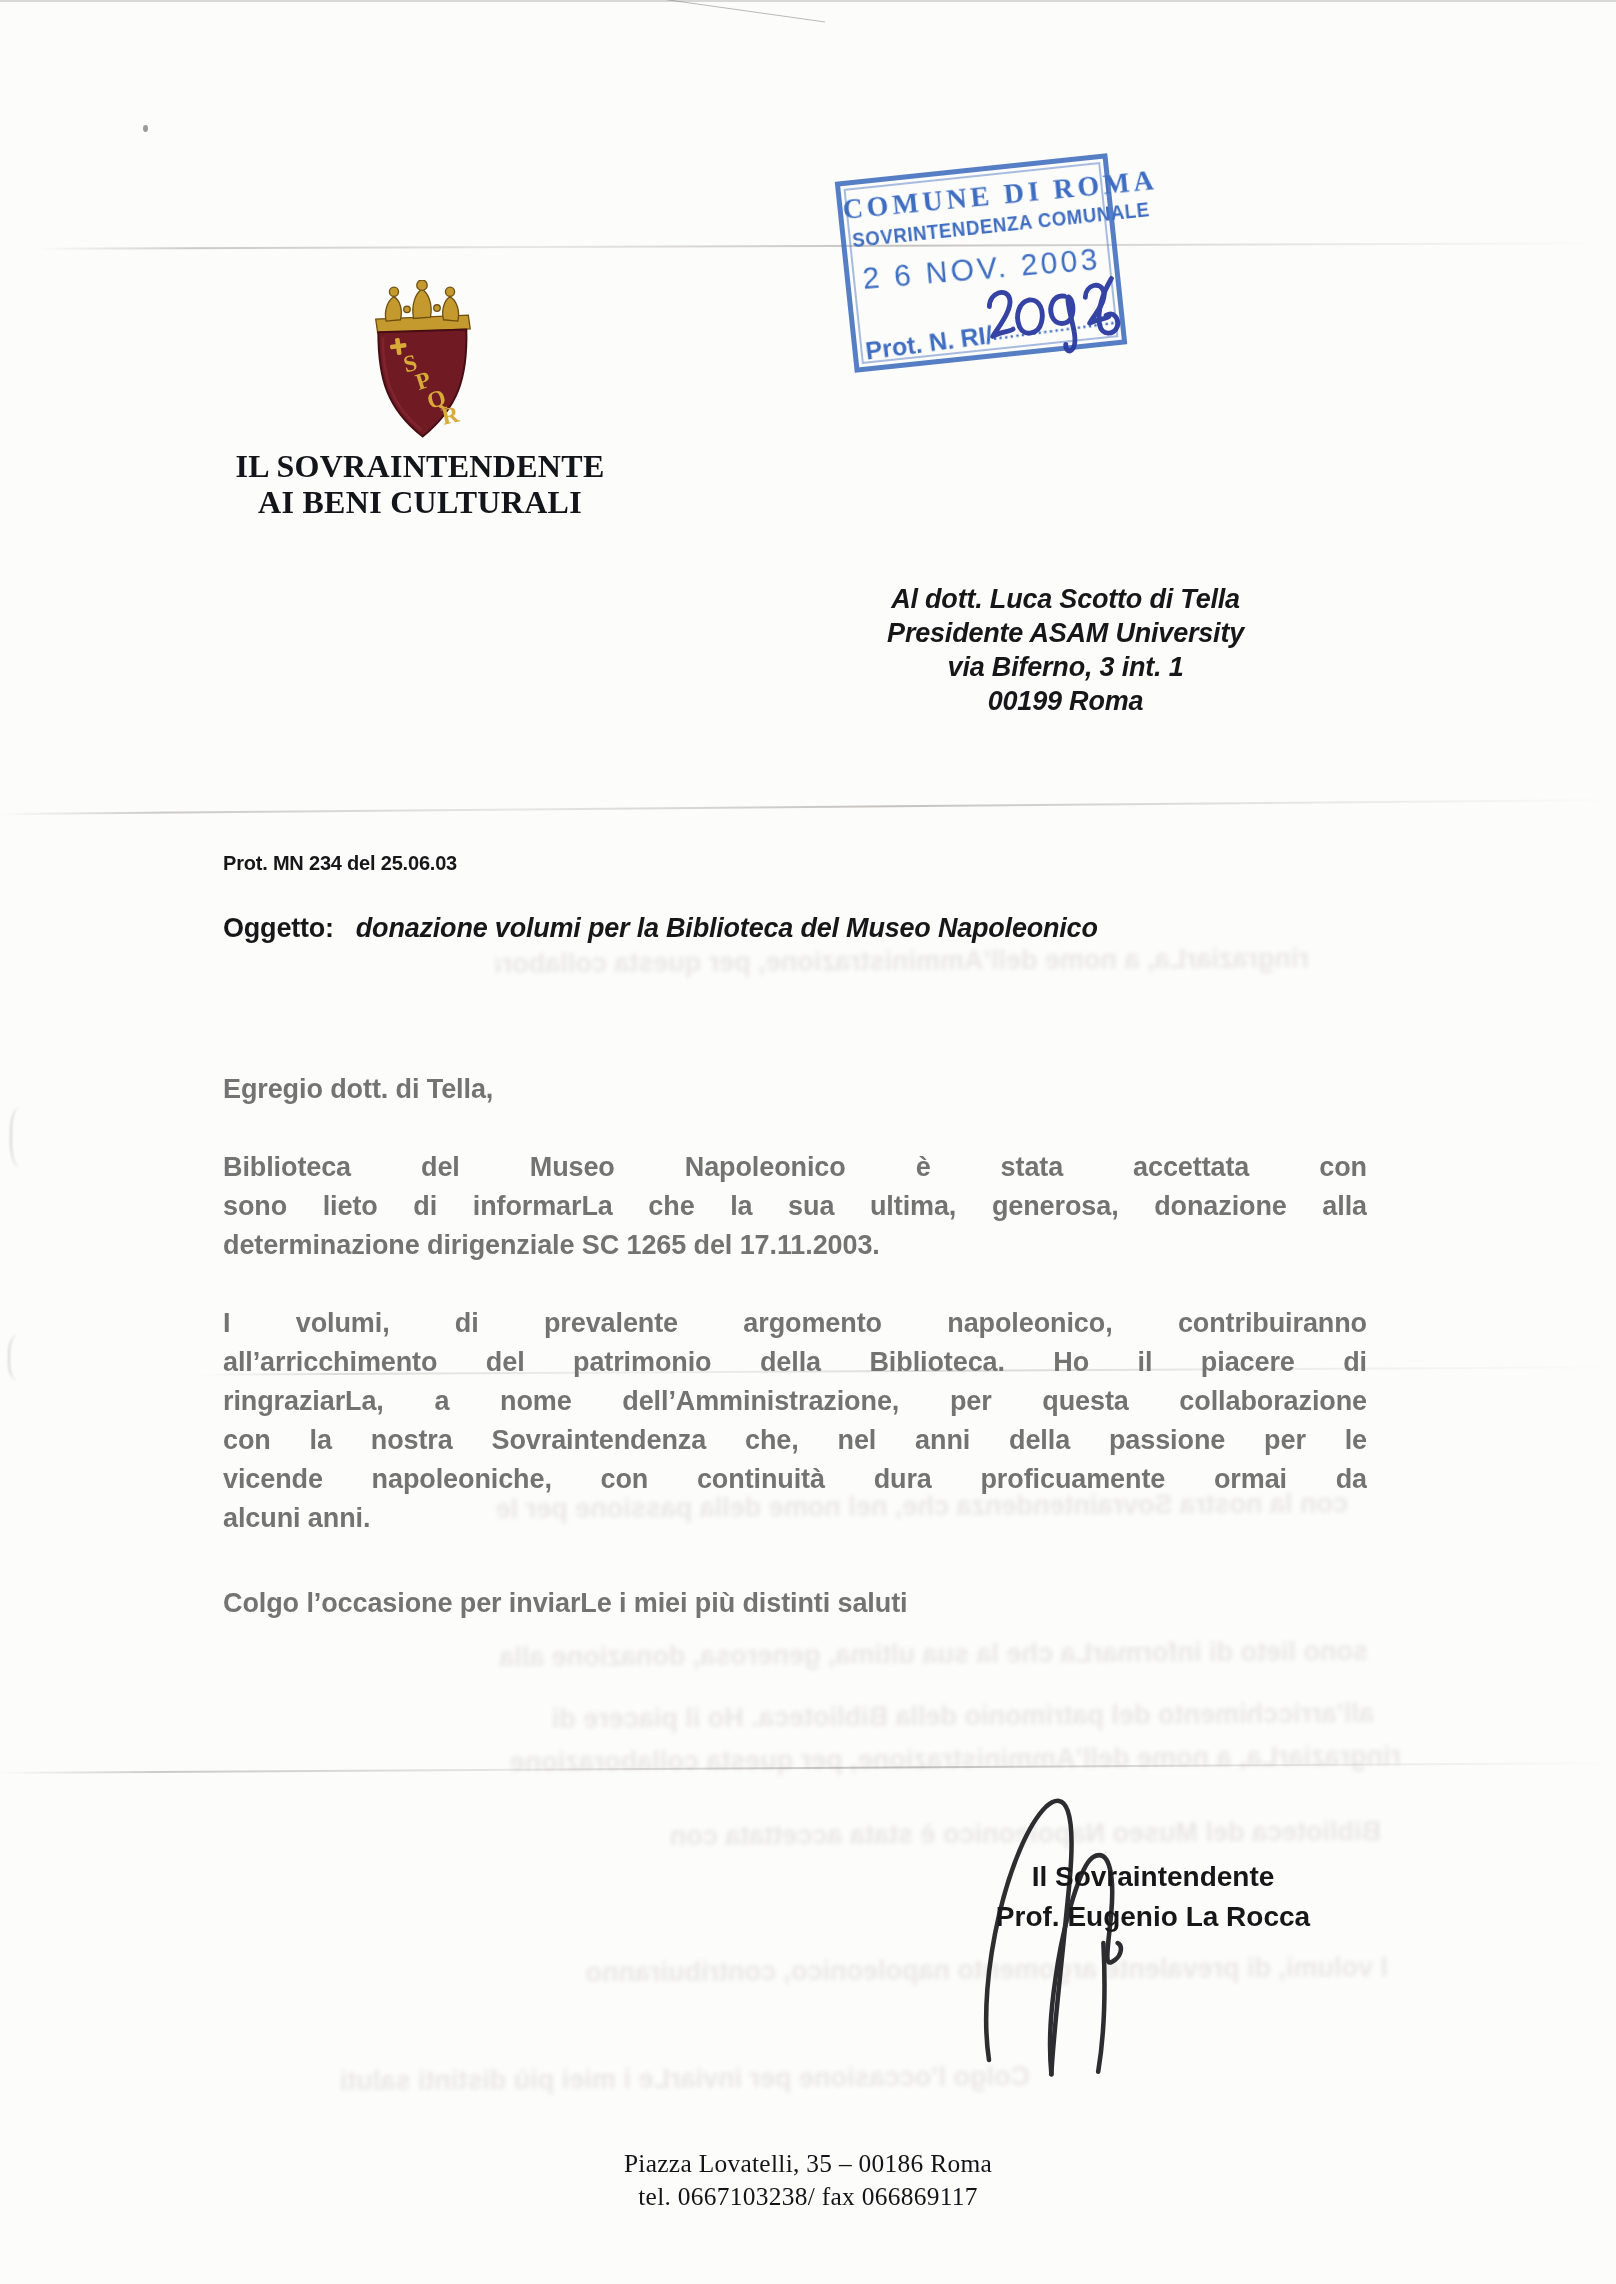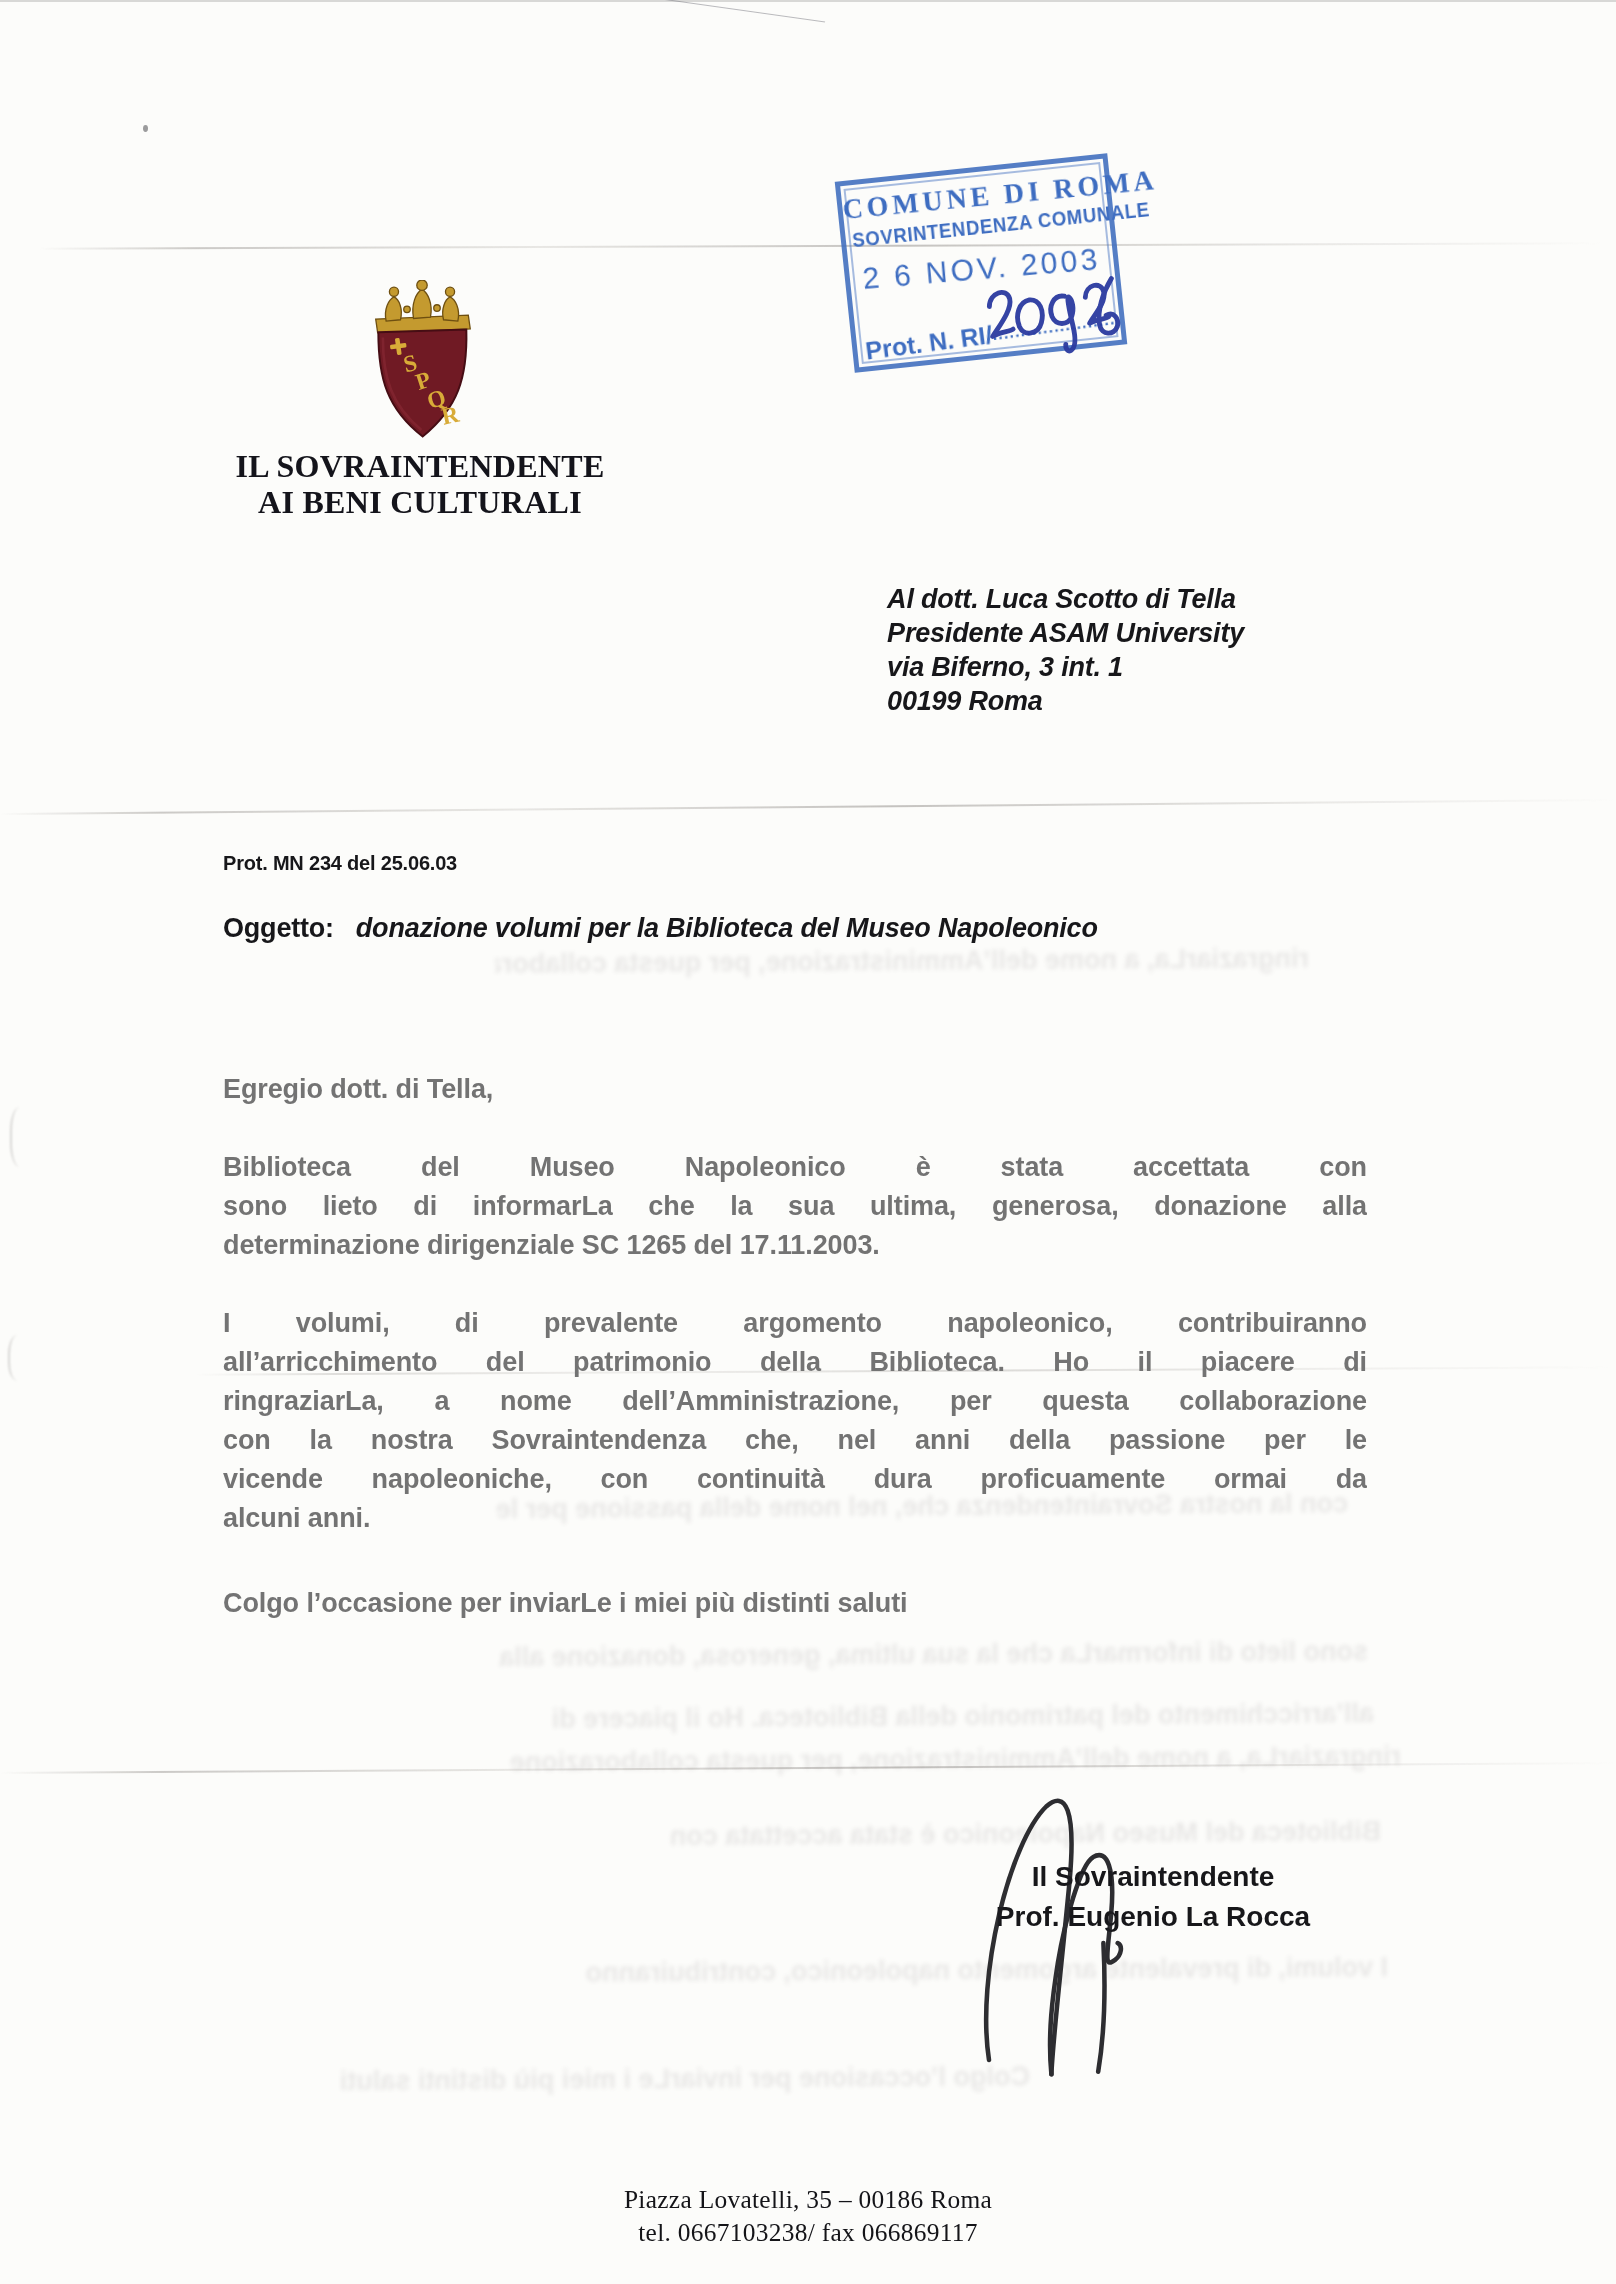--- a/index.html
+++ b/index.html
@@ -42,21 +42,21 @@
   
   .crest{left:360px;top:280px;width:124px;height:163px}
   .org-title{
     left:220px;top:448px;width:400px;text-align:center;
     font-family:"Liberation Serif",serif;font-weight:700;font-size:32px;line-height:36px;
     letter-spacing:0.3px;color:#14141b;
   }
 
   
   .recipient{
-    right:372px;top:582px;text-align:left;
+    right:372px;top:582px;text-align:center;
     font-style:italic;font-weight:700;font-size:27px;line-height:34px;letter-spacing:-0.2px;
   }
 
   
   .prot-line{left:223px;top:852px;font-size:20px;font-weight:700;letter-spacing:-0.2px}
   .subject-line{left:223px;top:913px;font-size:27px;font-weight:700;letter-spacing:-0.2px}
   .subject-line .it{font-style:italic}
 
   
   .bodycol{left:223px;width:1144px;font-size:27px;font-weight:700;line-height:39px;letter-spacing:-0.1px;color:#737373}
@@ -64,21 +64,21 @@
   .jline::after{content:"";display:inline-block;width:100%}
   .pline{height:39px}
 
   
   .sig-text{left:925px;top:1857px;width:456px;text-align:center;font-size:28px;font-weight:700;line-height:40px}
   .sig-scribble{left:950px;top:1780px;width:221px;height:313px}
 
   
   .footer{
     left:0;top:2147px;width:1616px;text-align:center;
-    font-family:"Liberation Serif",serif;font-size:25.4px;line-height:33px;color:#141418;letter-spacing:0.3px;margin-top:36px;
+    font-family:"Liberation Serif",serif;font-size:25.4px;line-height:33px;color:#141418;letter-spacing:0.3px;
   }
 </style>
 </head>
 <body>
 
 <div class="abs top-edge"></div>
 <div class="abs scratch"></div>
 <div class="abs speck"></div>
 <div class="abs crease" style="left:39px;top:245px;width:1564px;transform:rotate(-.2deg)"></div>
 <div class="abs crease" style="left:0;top:806px;width:1616px;transform:rotate(-.5deg)"></div>

